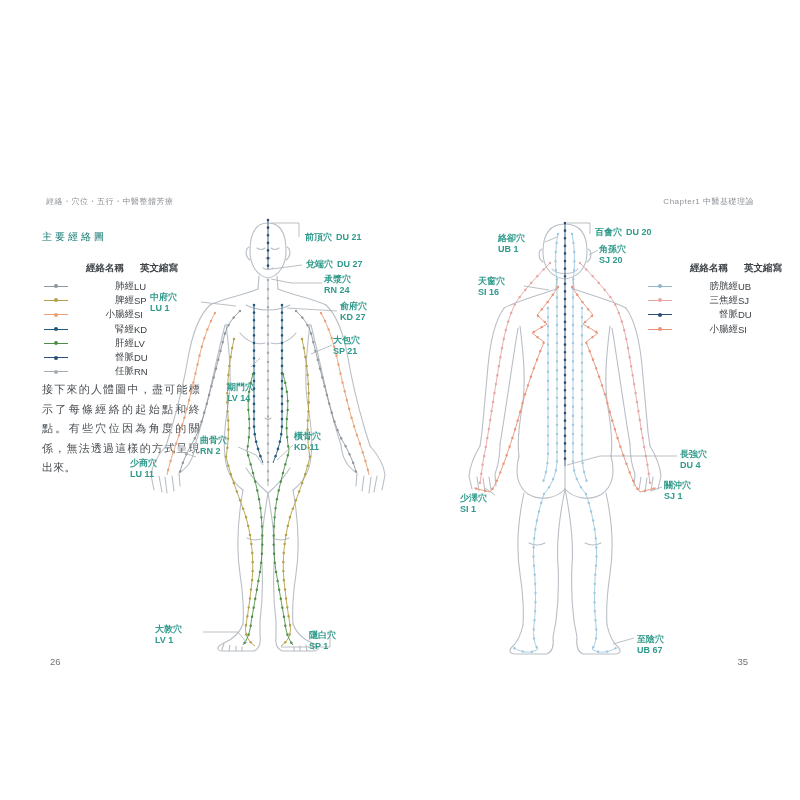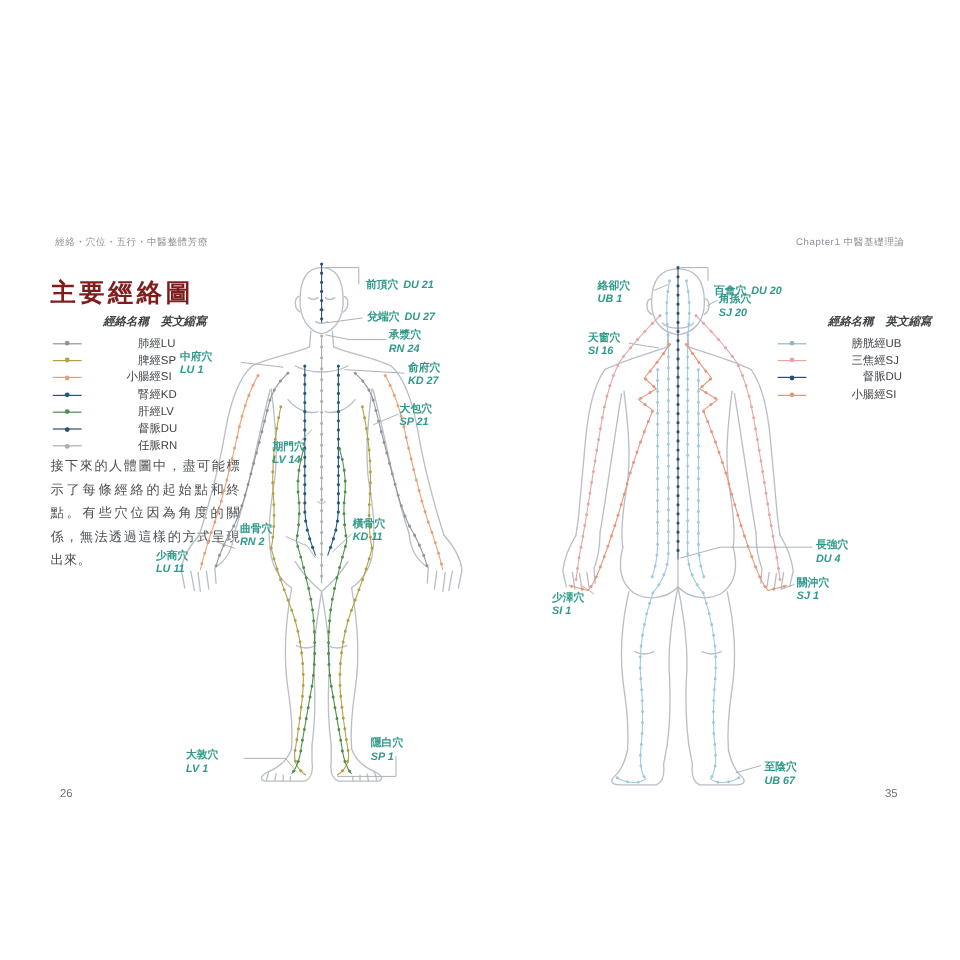--- a/index.html
+++ b/index.html
@@ -2,51 +2,51 @@
 <html><head>
 <meta charset="utf-8">
 <style>
   html,body{margin:0;padding:0;background:#ffffff;}
   .canvas{position:relative;width:800px;height:800px;background:#ffffff;overflow:hidden;
           font-family:"Liberation Sans","DejaVu Sans",sans-serif;margin-top:36px;}
   .page{position:absolute;top:0;width:400px;height:800px;}
   .page.left{left:0;} .page.right{left:400px;}
   .running-head{position:absolute;top:160px;font-size:8px;color:#8d9196;letter-spacing:.5px;white-space:nowrap;}
   .running-head.lh{left:46px;} .running-head.rh{right:46px;}
-  .title{position:absolute;left:42px;top:194px;margin:0;font-size:21px;font-weight:bold;
-         color:#7f1d1d;letter-spacing:3px;}
+  .title{position:absolute;left:42px;top:194px;margin:0;font-size:10px;font-weight:normal;
+         color:#0f766e;letter-spacing:3px;}
   .legend{position:absolute;top:226px;font-size:9.5px;color:#3d4246;}
   .legend-left{left:44px;} .legend-right{left:248px;}
-  .legend-head{display:flex;font-weight:bold;margin-bottom:4px;font-style:italic;}
+  .legend-head{display:flex;font-weight:bold;margin-bottom:4px;}
   .legend-head .lh-name{width:58px;margin-left:32px;text-align:center;}
-  .legend-head .lh-abbr{width:44px;text-align:left;}
+  .legend-head .lh-abbr{width:44px;text-align:right;}
   .legend-row{display:flex;align-items:center;height:14.3px;}
   .marker{display:inline-block;width:24px;height:1px;background:currentColor;position:relative;}
   .marker::after{content:"";position:absolute;left:10px;top:-1.5px;width:4px;height:4px;border-radius:50%;background:currentColor;}
   .legend-row .l-name{width:58px;margin-left:8px;text-align:right;}
   .legend-row .l-abbr{width:44px;text-align:left;}
   .intro{position:absolute;left:42px;top:344px;width:158px;margin:0;font-size:11px;line-height:19.5px;
          color:#4b5054;text-align:justify;letter-spacing:.3px;}
   .fig{position:absolute;left:0;top:0;width:400px;height:800px;}
   .pageno{position:absolute;top:620px;font-size:9.5px;color:#6f7478;}
   .pageno.pl{left:50px;} .pageno.pr{right:52px;}
   .pt-label{position:absolute;color:#2f9a8b;font-weight:bold;font-size:9px;line-height:11px;white-space:nowrap;}
-  .pt-label .abbr{display:block;font-weight:bold;font-style:italic;}
+  .pt-label .abbr{display:block;font-weight:bold;}
   .pt-label.one{text-align:left;}
   .pt-label.one .abbr{display:inline;margin-left:4px;}
   
   .fl0{left:305px;top:196px;} .fl1{left:306px;top:223px;}
   .fl2{left:324px;top:238px;width:44px;} .fl3{left:150px;top:256px;width:46px;}
   .fl4{left:340px;top:265px;width:44px;} .fl5{left:333px;top:299px;width:44px;}
-  .fl6{left:227px;top:331px;width:44px;} .fl7{left:130px;top:422px;width:46px;}
+  .fl6{left:227px;top:346px;width:44px;} .fl7{left:130px;top:422px;width:46px;}
   .fl8{left:200px;top:399px;width:42px;} .fl9{left:294px;top:395px;width:44px;}
-  .fl10{left:155px;top:588px;width:44px;} .fl11{left:309px;top:578px;width:40px;}
+  .fl10{left:155px;top:588px;width:44px;} .fl11{left:309px;top:594px;width:40px;}
   
-  .rl0{left:98px;top:197px;width:44px;} .rl1{left:195px;top:201px;}
-  .rl2{left:199px;top:208px;width:44px;} .rl3{left:90px;top:240px;width:44px;}
+  .rl0{left:98px;top:197px;width:44px;} .rl1{left:195px;top:191px;}
+  .rl2{left:199px;top:208px;width:44px;} .rl3{left:78px;top:240px;width:44px;}
   .rl4{left:280px;top:413px;width:44px;} .rl5{left:60px;top:457px;width:44px;}
   .rl6{left:264px;top:444px;width:44px;} .rl7{left:237px;top:598px;}
   
   .outline path{fill:none;stroke:#b9bfc6;stroke-width:1.1;stroke-linecap:round;stroke-linejoin:round;}
   .leaders path{fill:none;stroke:#a9aeb4;stroke-width:.8;stroke-linejoin:round;fill:none;}
   .mer{fill:none;stroke-linejoin:round;}
   .line{stroke-width:.9;}
   .dots{stroke-width:2.4;stroke-linecap:round;stroke-dasharray:0.1 9;}
   .dots.dense{stroke-width:2.6;stroke-dasharray:0.1 7.5;}
 </style>

